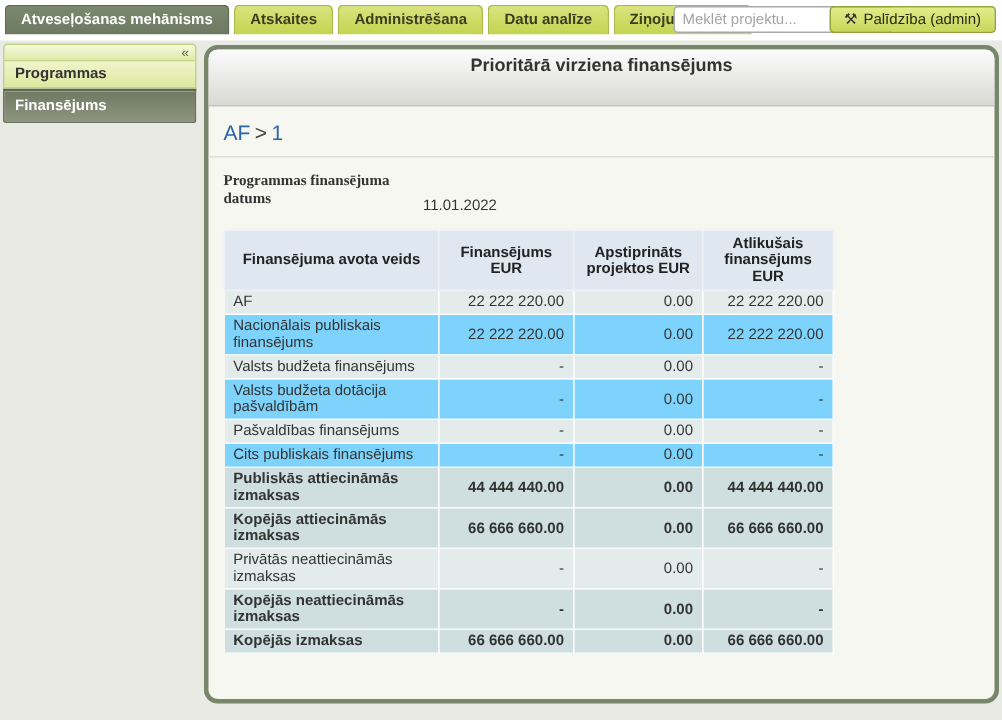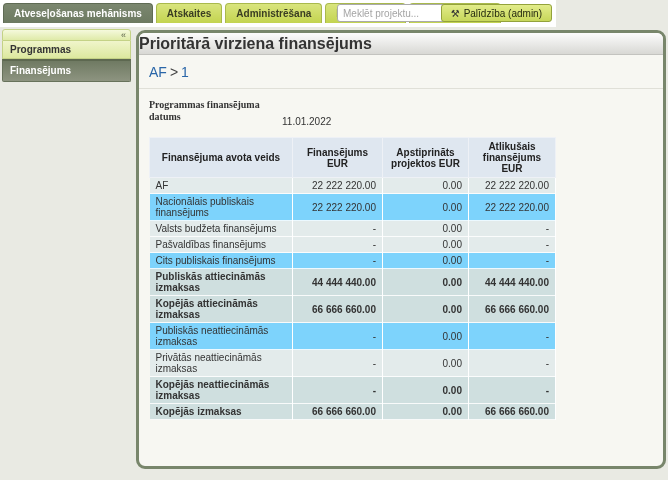--- a/index.html
+++ b/index.html
@@ -1,20 +1,20 @@
 <!DOCTYPE html>
 <html><head>
 <meta charset="utf-8">
 <style>
   * { box-sizing: border-box; margin: 0; padding: 0; }
   body { font-family: "Liberation Sans", sans-serif; background:#fff; }
   .screen { position:relative; width:668px; height:480px; background:#e9eae3; overflow:hidden; }
 
   
-  .topbar { position:absolute; top:0; left:0; width:556px; height:27px; background:#fff; }
+  .topbar { position:absolute; top:0; left:0; width:668px; height:27px; background:#fff; }
   .tabs { position:absolute; left:3px; top:3px; display:flex; gap:3px; align-items:flex-end; }
   .tab { height:20px; line-height:14px; padding:3px 10px; font-size:10px; font-weight:bold; color:#3a3d22;
          background:linear-gradient(#d9e47e,#c3d44f); border:1px solid #a9b94c; border-bottom:none;
          border-radius:4px 4px 0 0; white-space:nowrap; cursor:pointer; }
   .tab.active { background:linear-gradient(#7b876f,#6d7a61); border-color:#5f6b54; color:#fff; }
   .search-input { position:absolute; right:73px; top:4px; width:146px; height:18px; border:1px solid #aaa;
          border-radius:3px; font-size:10px; padding:0 5px; color:#444; font-family:"Liberation Sans",sans-serif; }
   .search-input::placeholder { color:#a5a5a5; }
   .help-btn { position:absolute; right:4px; top:4px; height:18px; padding:0 9px; font-size:10px; color:#262b10;
          background:linear-gradient(#e2ec8a,#c7d75a); border:1px solid #93a23b; border-radius:3px;
@@ -27,21 +27,21 @@
          border-radius:3px 3px 0 0; text-align:right; font-size:9px; line-height:10px; color:#5a6248;
          padding:0 4px; cursor:pointer; }
   .side-item { padding:3px 7px; font-size:10px; font-weight:bold; cursor:pointer; }
   .side-item.normal { background:linear-gradient(#f0f5cb,#dce89f); color:#333; border:1px solid #c4d286; border-top:none; }
   .side-item.selected { background:linear-gradient(#6f7a62,#8d9480); color:#fff; border:1px solid #67725b;
          border-top:2px solid #5d6850; padding-top:4px; padding-bottom:5px; border-radius:0 0 2px 2px; }
 
   
   .panel { position:absolute; left:136px; top:30px; width:530px; height:439px; background:#f7f7f2;
          border:3px solid #78866b; border-radius:9px; overflow:hidden; }
-  .panel-title { height:22px; line-height:21px; text-align:left; font-size:16px; font-weight:bold; color:#333;
+  .panel-title { height:38px; line-height:21px; text-align:center; font-size:12px; font-weight:bold; color:#333;
          background:linear-gradient(#fcfcfc,#d8d8d4); border-bottom:1px solid #c3c3bf; }
   .content { padding:0 10px 8px; font-size:10px; color:#333; }
   .breadcrumb { padding:9px 0 8px; border-bottom:1px solid #e0e0d8; margin:0 -10px; padding-left:10px; font-size:14px; }
   .breadcrumb a { color:#2a66a8; cursor:pointer; }
   .crumb-sep { color:#444; margin:0 3px; }
 
   .form-row { display:flex; margin:10px 0 9px; }
   .form-label { width:133px; font-weight:bold; line-height:12px;font-family:Liberation Serif, serif; }
   .form-value { line-height:12px; padding-top:1px;margin-top:16px; }
 
@@ -126,20 +126,26 @@
               <td class="num">22 222 220.00</td>
               <td class="num">0.00</td>
               <td class="num">22 222 220.00</td>
             </tr>
             <tr class="r-odd">
               <td>Valsts budžeta finansējums</td>
               <td class="num">-</td>
               <td class="num">0.00</td>
               <td class="num">-</td>
             </tr>
+            <tr class="r-even">
+              <td>Valsts budžeta dotācija pašvaldībām</td>
+              <td class="num">-</td>
+              <td class="num">0.00</td>
+              <td class="num">-</td>
+            </tr>
             <tr class="r-odd">
               <td>Pašvaldības finansējums</td>
               <td class="num">-</td>
               <td class="num">0.00</td>
               <td class="num">-</td>
             </tr>
             <tr class="r-even">
               <td>Cits publiskais finansējums</td>
               <td class="num">-</td>
               <td class="num">0.00</td>
@@ -149,26 +155,20 @@
               <td>Publiskās attiecināmās izmaksas</td>
               <td class="num">44 444 440.00</td>
               <td class="num">0.00</td>
               <td class="num">44 444 440.00</td>
             </tr>
             <tr class="r-total">
               <td>Kopējās attiecināmās izmaksas</td>
               <td class="num">66 666 660.00</td>
               <td class="num">0.00</td>
               <td class="num">66 666 660.00</td>
-            </tr>
-            <tr class="r-even">
-              <td>Publiskās neattiecināmās izmaksas</td>
-              <td class="num">-</td>
-              <td class="num">0.00</td>
-              <td class="num">-</td>
             </tr>
             <tr class="r-odd">
               <td>Privātās neattiecināmās izmaksas</td>
               <td class="num">-</td>
               <td class="num">0.00</td>
               <td class="num">-</td>
             </tr>
             <tr class="r-total">
               <td>Kopējās neattiecināmās izmaksas</td>
               <td class="num">-</td>

